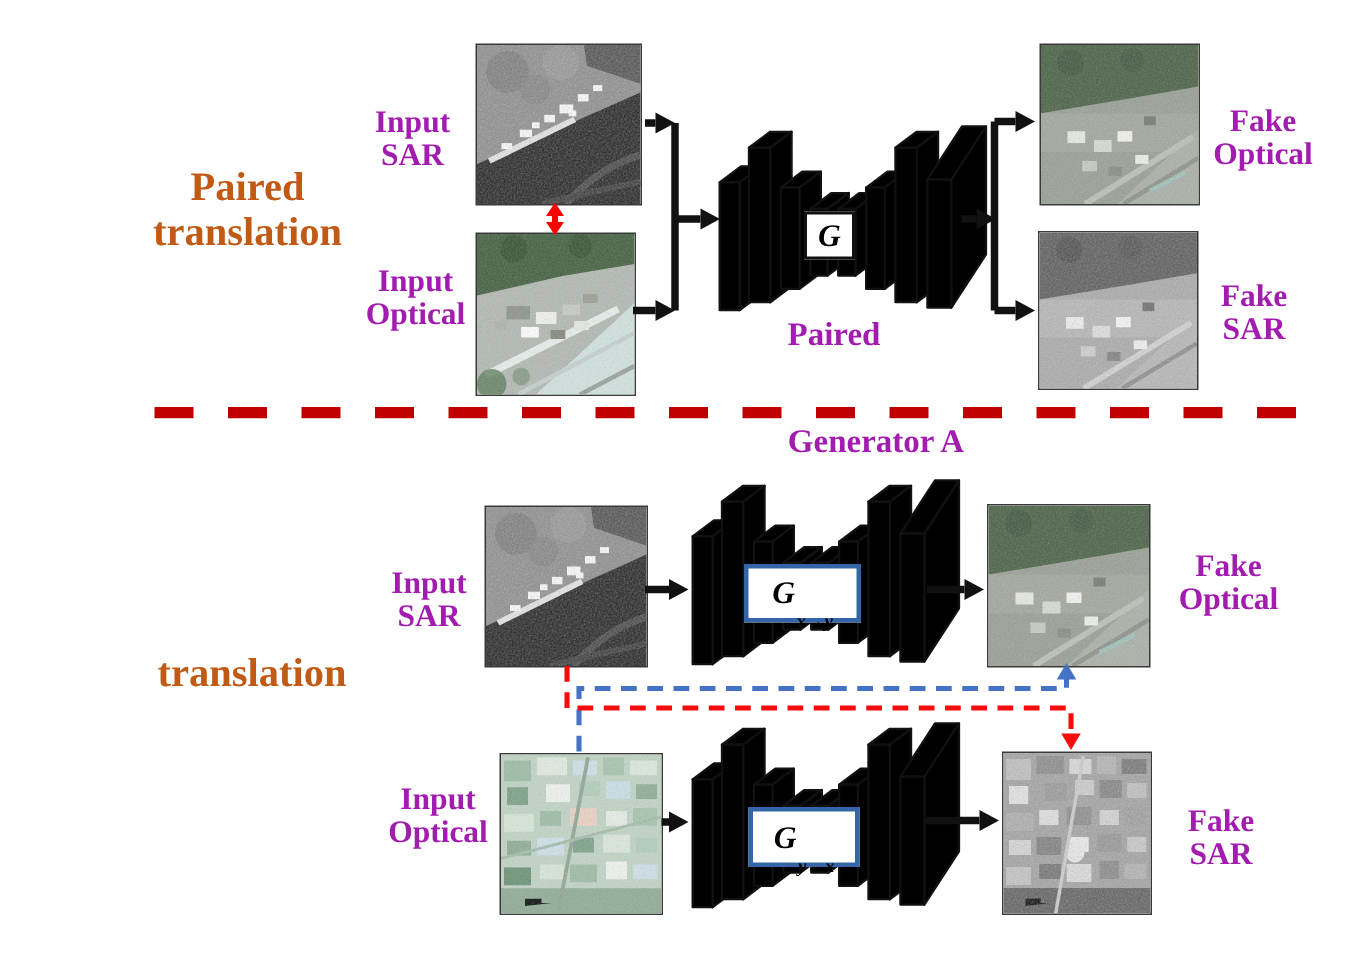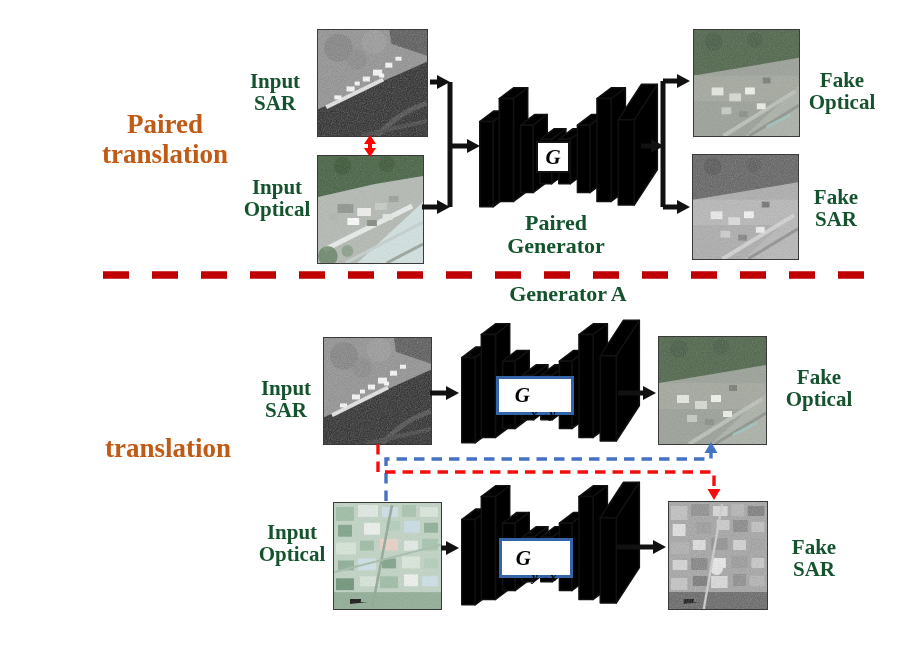--- a/index.html
+++ b/index.html
@@ -1,19 +1,19 @@
 <!DOCTYPE html>
 <html style="--heading-orange: #C05A14; --divider-red: #C00000; --cycle-red: #F50D0D; --cycle-blue: #4472C4; --arrow-black: #111111; --paired-gen-fill: #F5AF7D; --gen-a-fill: #A9CBE5; --gen-b-fill: #C9DCB2; --label-box-blue: #3465A8;"><head>
 <meta charset="utf-8">
 <style>
   html,body{margin:0;padding:0;background:#fff;}
   .canvas{position:relative;width:910px;height:652px;background:#fff;overflow:hidden;
           font-family:"Liberation Serif","DejaVu Serif",serif;}
   .abs{position:absolute;}
-  .lbl{position:absolute;font-weight:bold;color:#14532d;text-align:center;line-height:1.06;}
+  .lbl{position:absolute;font-weight:bold;color:#a21caf;text-align:center;line-height:1.06;}
   .t21{font-size:21px;}
   .t22{font-size:22px;}
   .h1{font-size:27px;line-height:1.1;}
   .orange{color:var(--heading-orange,#C05A14);}
   .thumb{position:absolute;border:1px solid #3a3a3a;}
   .thumb svg{display:block;}
   
   .gen-orange{--f:var(--paired-gen-fill,#F5AF7D);--t:#FACDA2;--s:#E8935C;}
   .gen-blue{--f:var(--gen-a-fill,#A9CBE5);--t:#CFE2F2;--s:#7FA9CC;}
   .gen-green{--f:var(--gen-b-fill,#C9DCB2);--t:#E0ECCC;--s:#A8C28C;}
@@ -241,38 +241,37 @@
     <div>SAR</div>
   </div>
 
   <div class="lbl t21" style="left:227px;top:176px;width:100px;">
     <div>Input</div>
     <div>Optical</div>
   </div>
 
   <div class="lbl t22" style="left:480px;top:211px;width:152px;">
     <div>Paired</div>
-    <div>Generator</div>
   </div>
 
   <div class="lbl t21" style="left:791px;top:69px;width:102px;">
     <div>Fake</div>
     <div>Optical</div>
   </div>
 
   <div class="lbl t21" style="left:786px;top:186px;width:100px;">
     <div>Fake</div>
     <div>SAR</div>
   </div>
 
   <div class="lbl h1 orange" style="left:64px;top:434px;width:208px;">
     <div>translation</div>
   </div>
 
-  <div class="lbl t22" style="left:468px;top:282px;width:200px;">Generator A</div>
+  <div class="lbl t22" style="left:484px;top:282px;width:200px;">Generator A</div>
 
 
   <div class="lbl t21" style="left:236px;top:377px;width:100px;">
     <div>Input</div>
     <div>SAR</div>
   </div>
 
   <div class="lbl t21" style="left:242px;top:521px;width:100px;">
     <div>Input</div>
     <div>Optical</div>

